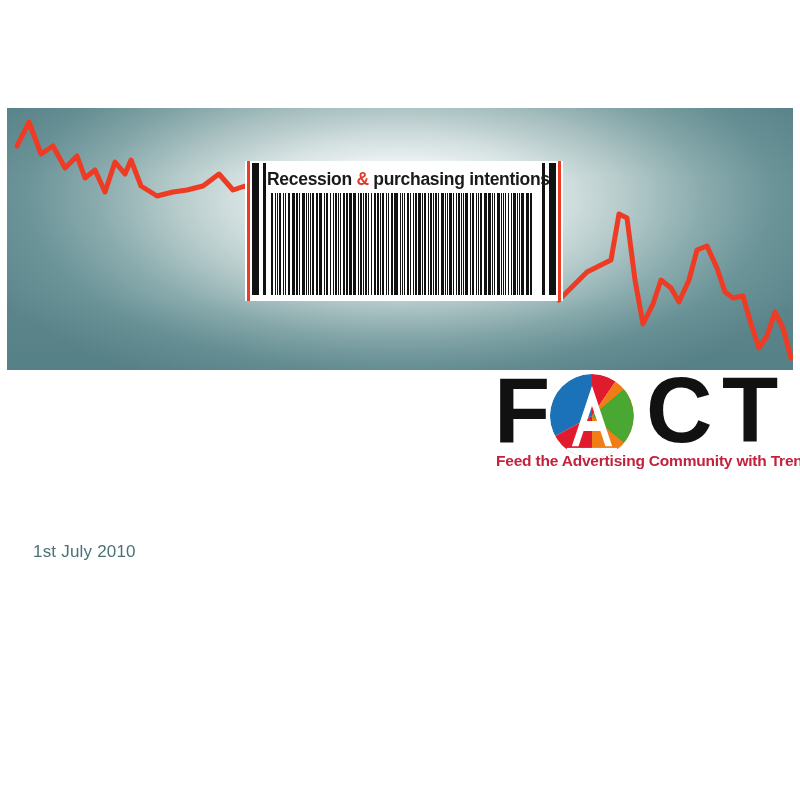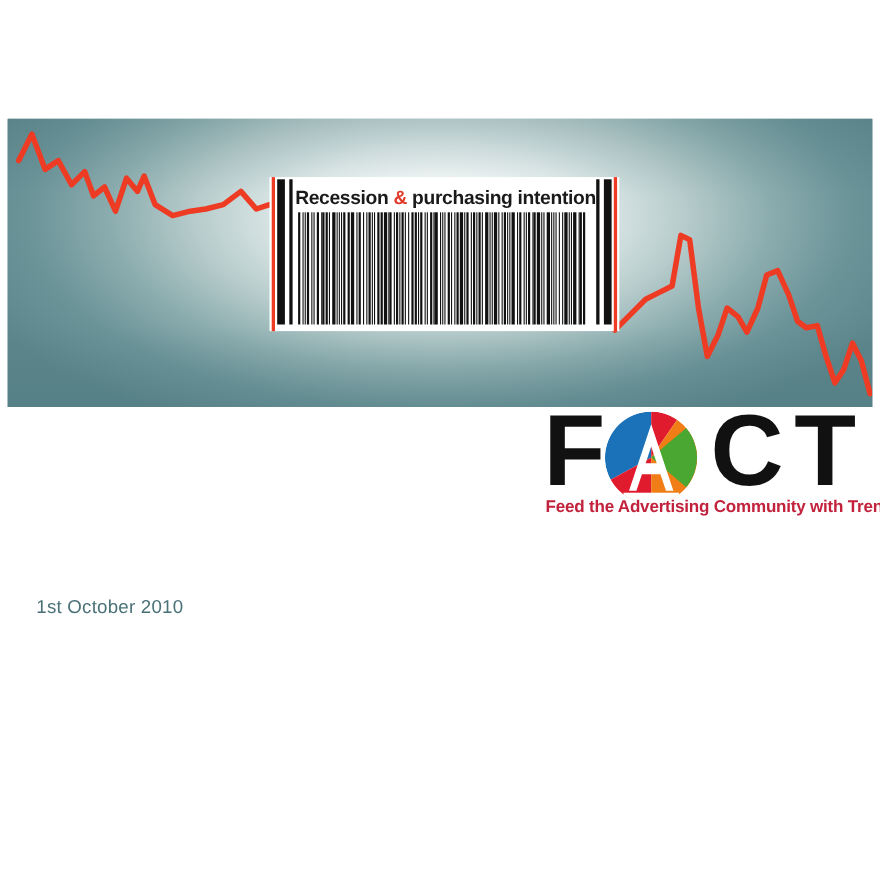--- a/index.html
+++ b/index.html
@@ -208,21 +208,21 @@
     <div id="barcode-white"></div>
 
     <div class="redmark" style="left:2px; top:0px; height:140px;"></div>
     <div class="redmark" style="right:2px; top:0px; height:140px;"></div>
 
     <div class="guard left"></div>
     <div class="guard-thin left"></div>
     <div class="guard right"></div>
     <div class="guard-thin right"></div>
 
-    <div id="barcode-caption"><span>Recession </span><span class="amp">&amp;</span><span> purchasing intention</span></div>
+    <div id="barcode-caption"><span>Recession </span><span class="amp">&amp;</span><span> purchasing intentions</span></div>
 
     <div id="barcode-bars">
         <i style="left: 0px; width: 1.92px; background: rgb(17, 17, 17);"></i>
         <i style="left: 3.84px; width: 1.44px; background: rgb(17, 17, 17);"></i>
         <i style="left: 6.15px; width: 1px; background: rgb(17, 17, 17);"></i>
         <i style="left: 8.02px; width: 2.4px; background: rgb(17, 17, 17);"></i>
         <i style="left: 11.67px; width: 1px; background: rgb(17, 17, 17);"></i>
         <i style="left: 13.53px; width: 1.44px; background: rgb(17, 17, 17);"></i>
         <i style="left: 16.9px; width: 2.4px; background: rgb(17, 17, 17);"></i>
         <i style="left: 20.55px; width: 1px; background: rgb(17, 17, 17);"></i>
@@ -335,14 +335,14 @@
       </svg>
     </div>
 
     <span class="fact-letter" id="fact-c">C</span>
     <span class="fact-letter" id="fact-t">T</span>
   </div>
   <div id="fact-tagline">Feed the Advertising Community with Trends</div>
 </div>
 
 <div id="title-block">
-  <div id="page-date">1st October 2010</div>
+  <div id="page-date">1st July 2010</div>
 </div>
 
 </body></html>

